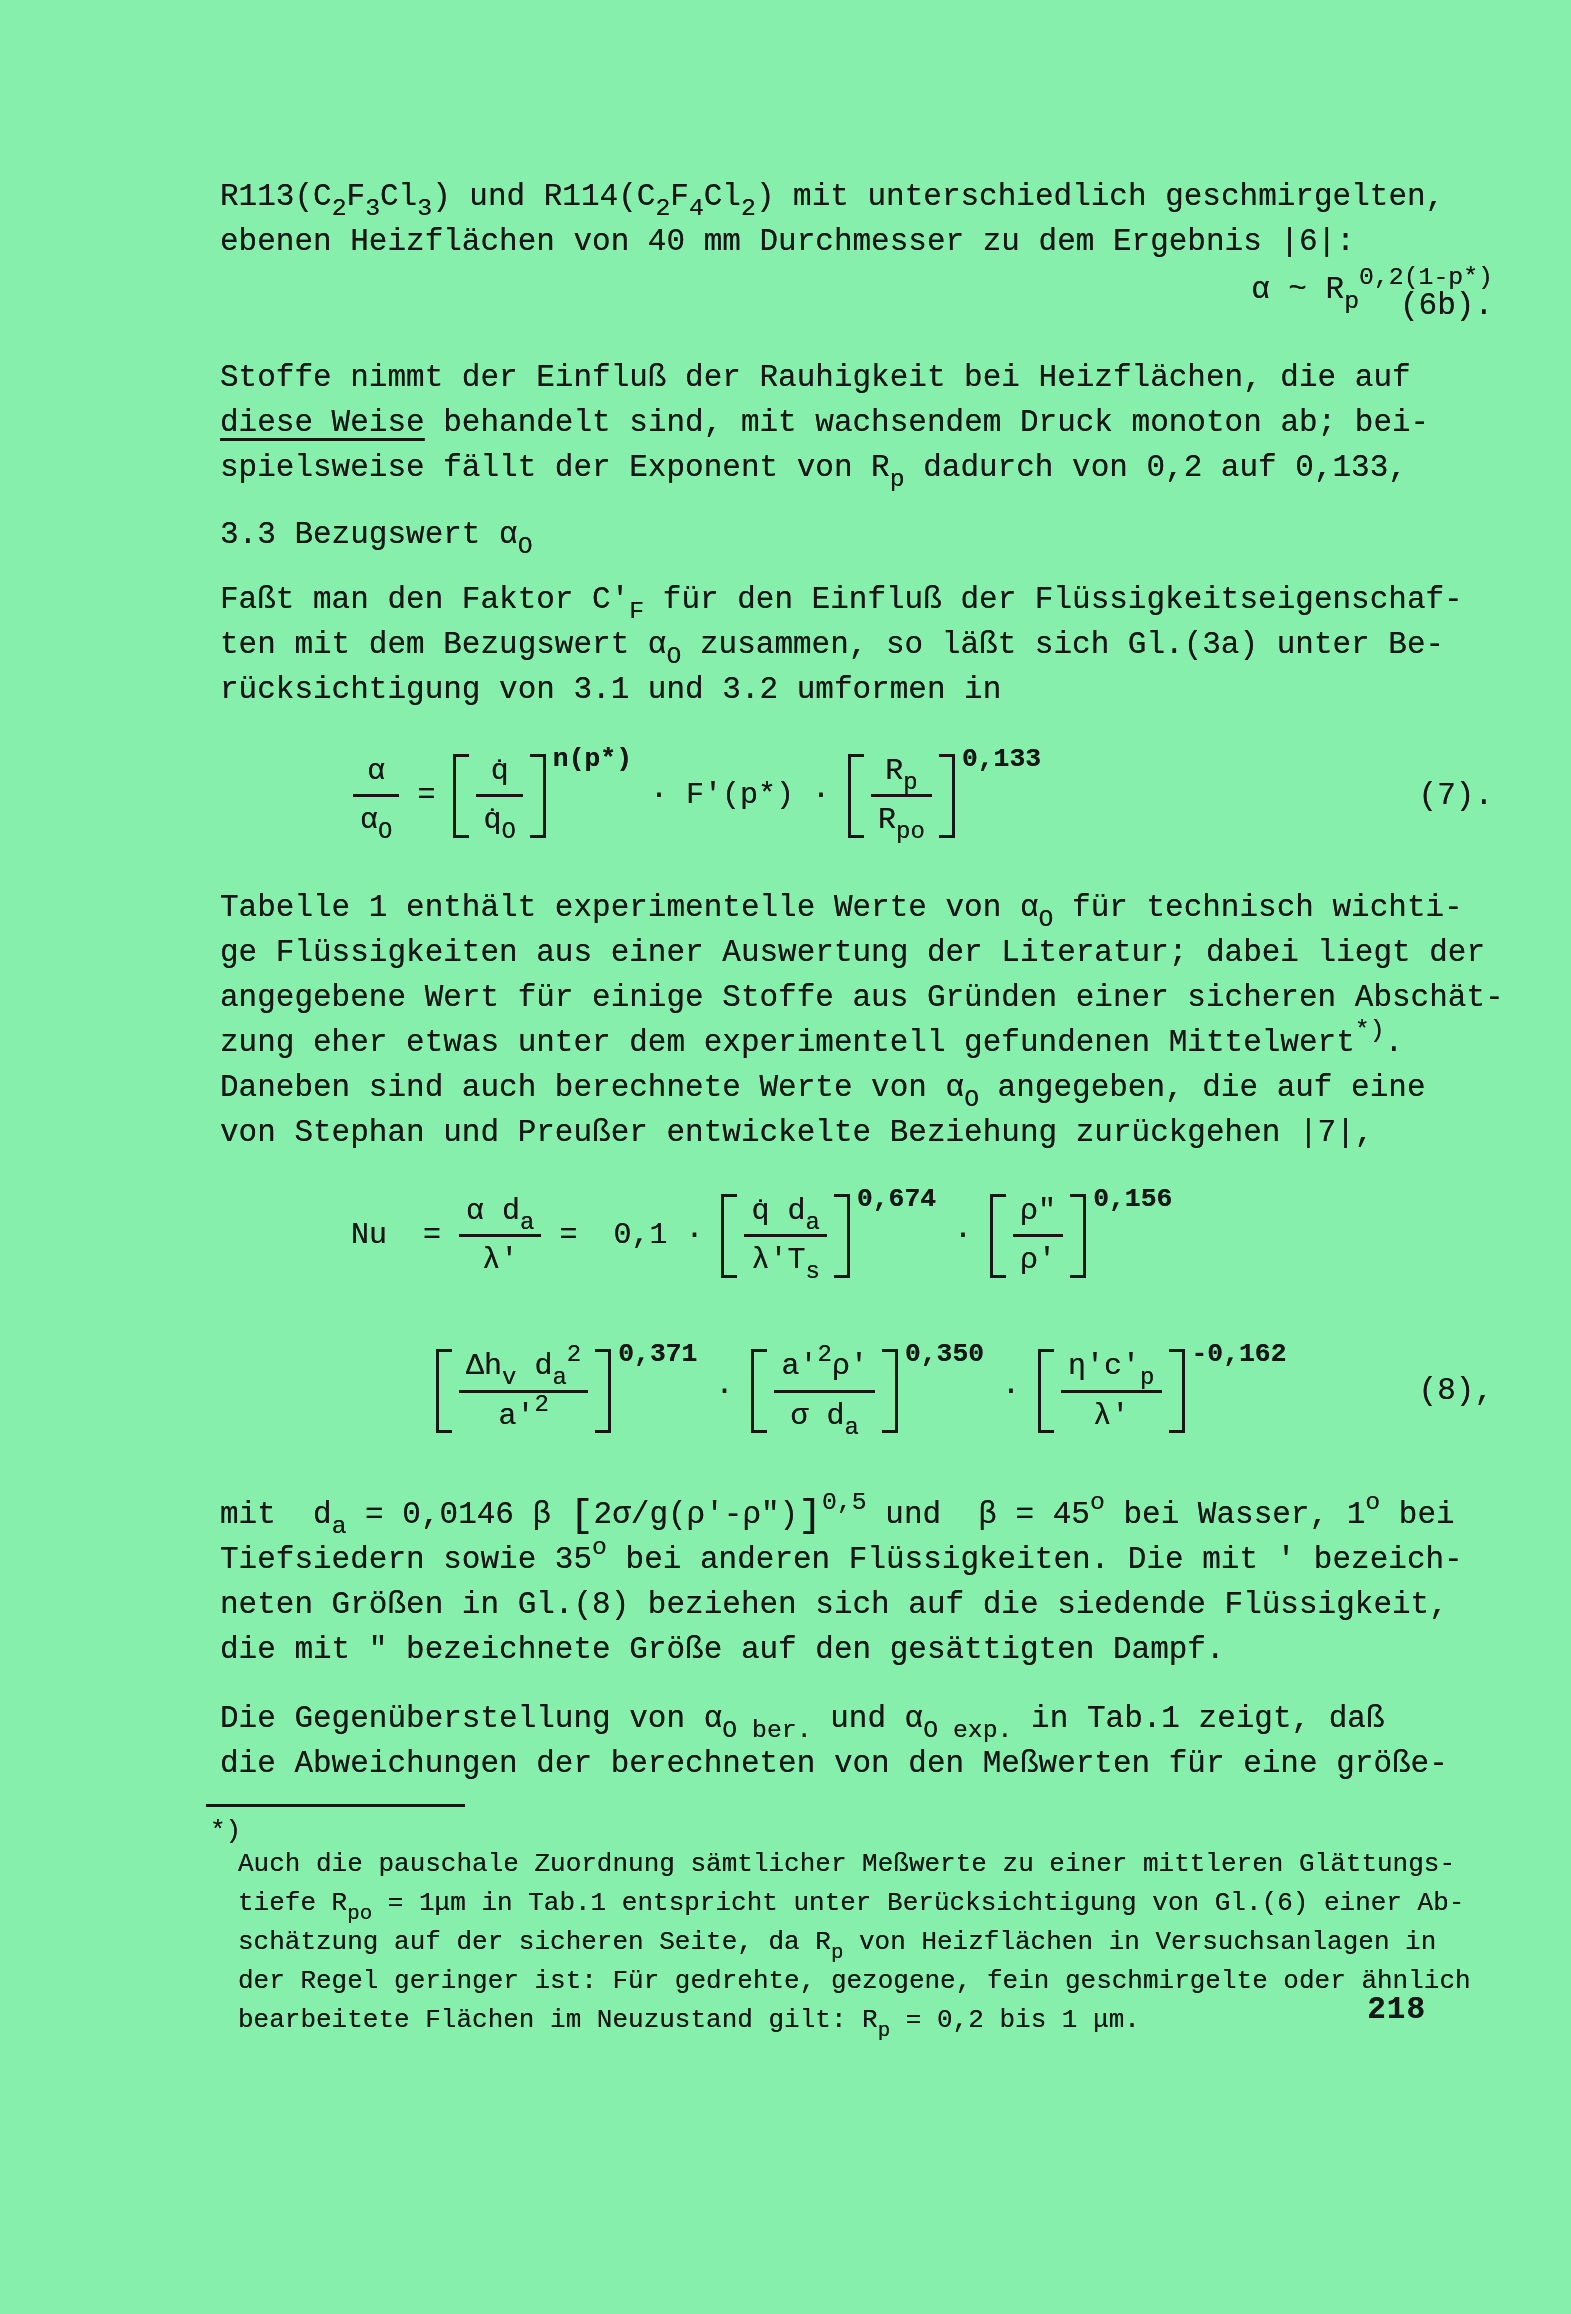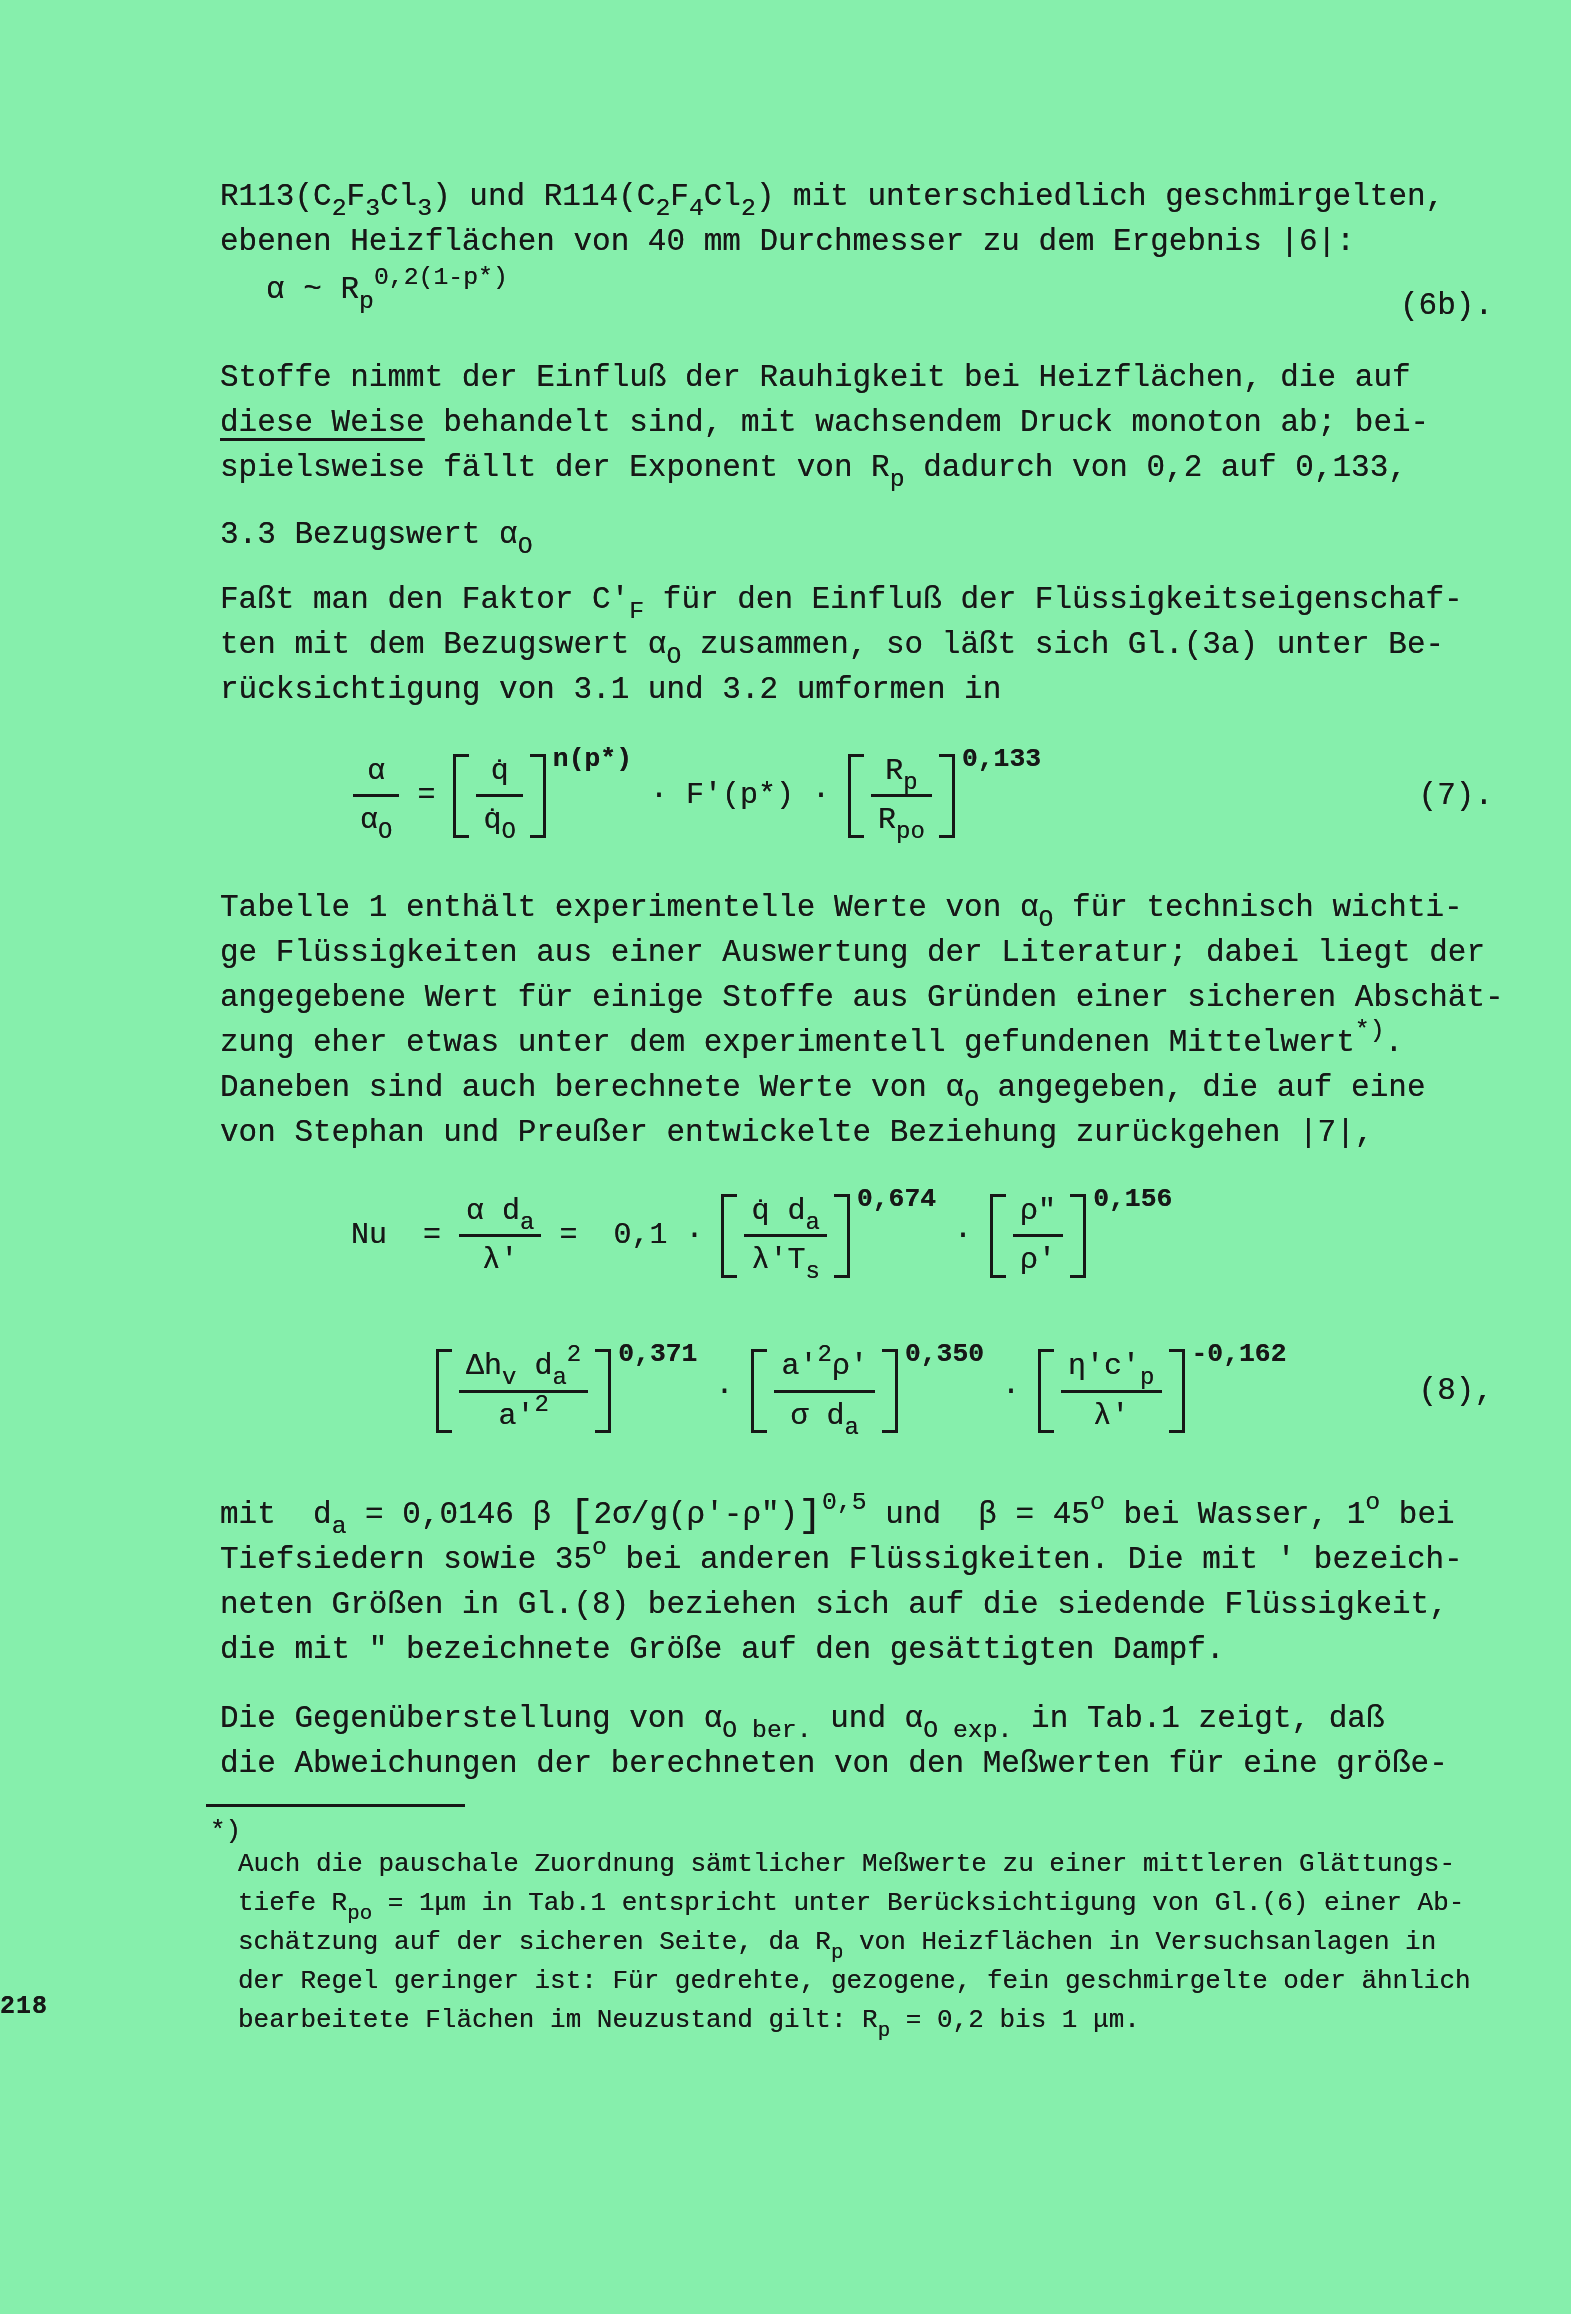--- a/index.html
+++ b/index.html
@@ -26,32 +26,32 @@
   .eqlabel{position:absolute;right:0;top:50%;transform:translateY(-50%);font-size:31px;}
   .frac{display:inline-flex;flex-direction:column;align-items:center;text-align:center;}
   .frac .fn{padding:0 7px 6px;}
   .frac .fd{padding:6px 7px 0;border-top:3px solid currentColor;align-self:stretch;}
   .bgr{display:inline-flex;align-items:center;}
   .bk{align-self:stretch;width:13px;}
   .bk.l{border:3px solid currentColor;border-right:none;margin-right:7px;}
   .bk.r{border:3px solid currentColor;border-left:none;margin-left:7px;}
   .bexp{align-self:flex-start;margin:-10px 0 0 7px;font-size:.88em;font-weight:bold;}
   .gap{display:inline-block;width:18px;}
-  .eq6b{position:relative;height:73px;margin:8px 0 10px;padding-left:46px;font-size:31px;}
+  .eq6b{position:relative;height:73px;margin:8px 0 10px;padding-left:46px;font-size:31px;text-align:right;}
   .eq6b .eqlabel{top:16px;transform:none;margin-left:21px;}
   .eq7{height:147px;margin:10px 0 16px;padding-left:133px;}
   .eq8r1{height:149px;margin-top:6px;padding-left:131px;}
   .eq8r2{height:154px;margin-top:4px;padding-left:216px;}
   
   .fn-rule{margin:18px 0 0 -14px;width:259px;border-top:3px solid currentColor;}
   .fn-marker{margin:10px 0 0 -10px;font-size:26px;line-height:28px;}
   .footnote{padding-left:18px;}
   .fnline{white-space:pre;font-size:26px;line-height:39px;height:39px;}
-  .pageno{position:absolute;left:0;width:1426px;top:1992px;text-align:left;
-          font-size:25px;font-weight:bold;letter-spacing:1px;}
+  .pageno{position:absolute;left:0;width:1426px;top:1992px;text-align:right;
+          font-size:31px;font-weight:bold;letter-spacing:1px;}
 </style>
 </head>
 <body>
 
 <div class="page">
   <div class="content">
 
     <div class="par">
       <div class="tline">R113(C<sub>2</sub>F<sub>3</sub>Cl<sub>3</sub>) und R114(C<sub>2</sub>F<sub>4</sub>Cl<sub>2</sub>) mit unterschiedlich geschmirgelten,</div>
       <div class="tline">ebenen Heizflächen von 40 mm Durchmesser zu dem Ergebnis |6|:</div>

